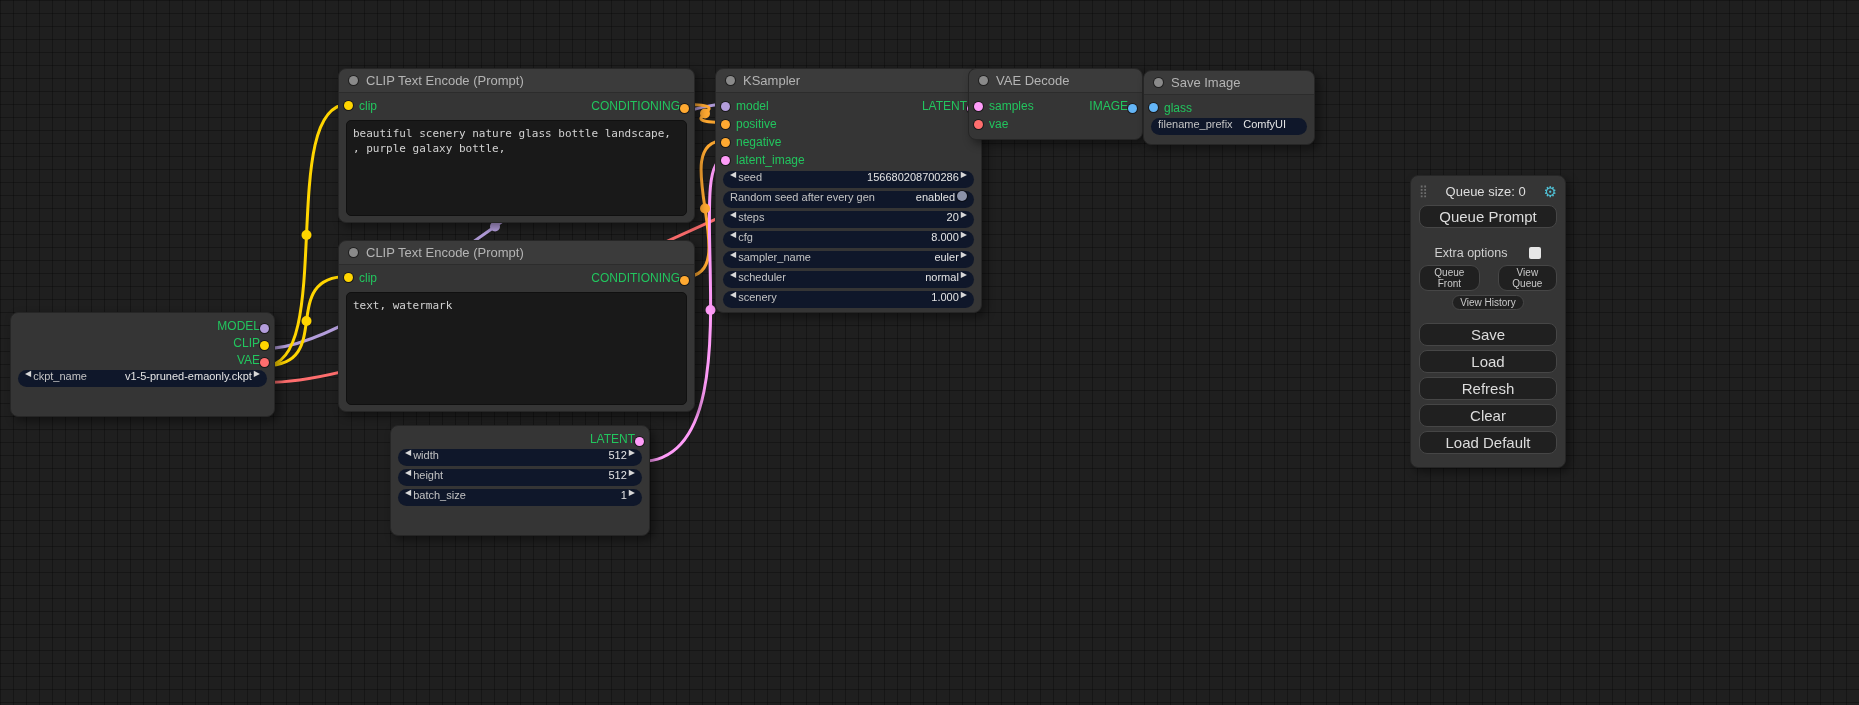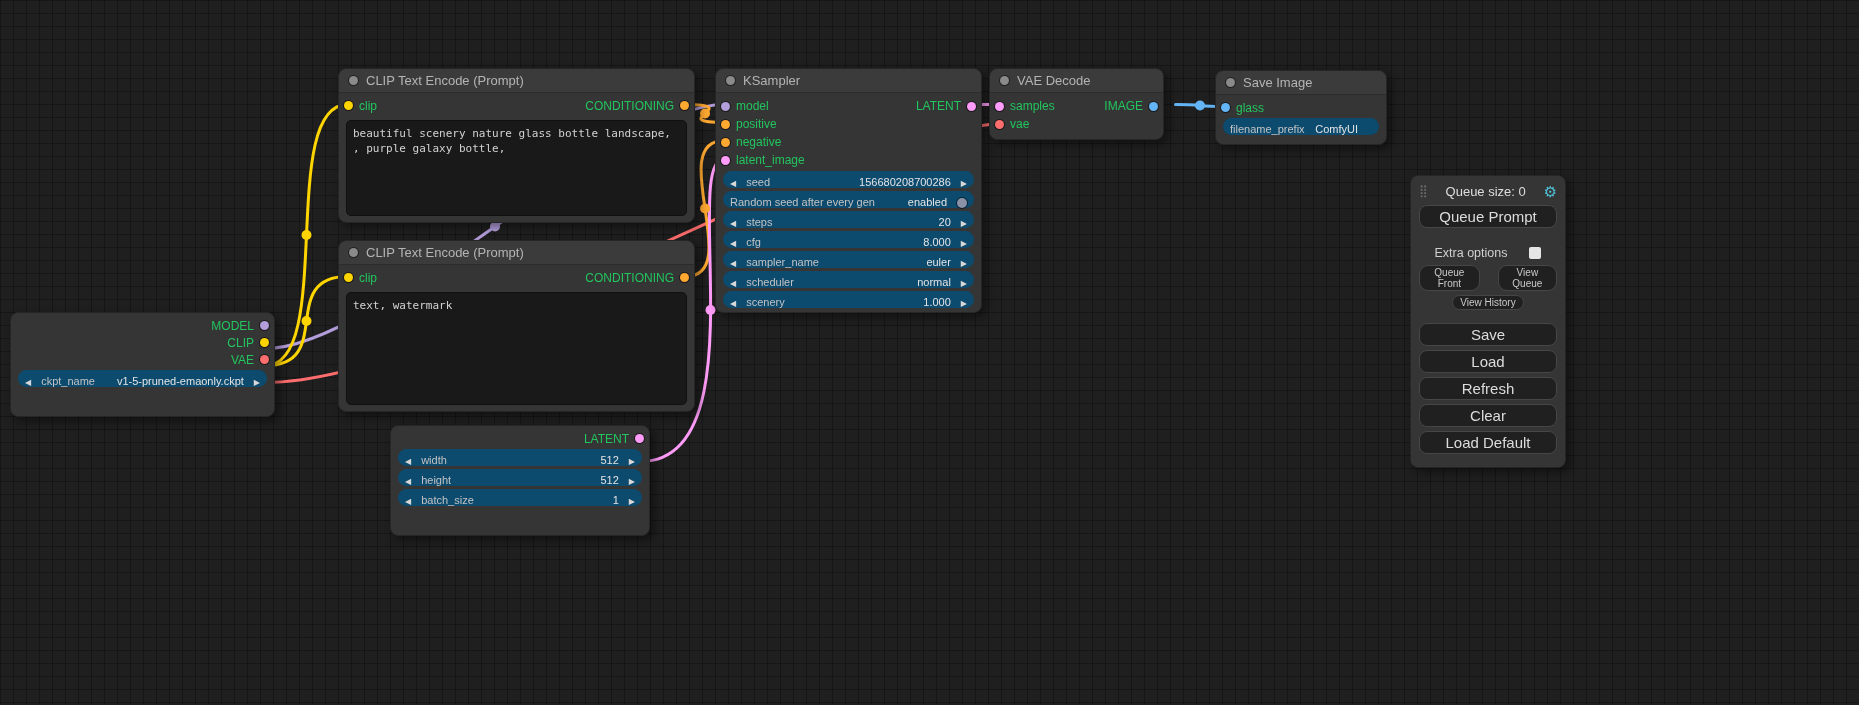--- a/index.html
+++ b/index.html
@@ -21,27 +21,27 @@
                 font-size:13px; color:#b4b4b4; background:rgba(255,255,255,0.03);
                 border-bottom:1px solid rgba(0,0,0,0.25); border-radius:8px 8px 0 0; }
   .collapse-dot { width:9px; height:9px; border-radius:50%; background:#8a8a8a;
                   box-shadow:0 0 0 1px rgba(0,0,0,0.45); flex:none; }
 
   .slots { padding-top:4px; }
   .slot-row { display:flex; align-items:center; height:17px; padding:0 5px;
               font-size:12px; color:#22c55e; }
   .rows18 .slot-row { height:18px; }
   .slot-in  { display:flex; align-items:center; gap:6px; }
-  .slot-out { margin-left:auto; display:flex; align-items:center; gap:6px; }
+  .slot-out { margin-left:auto; display:flex; align-items:flex-end; }
   .port { width:9px; height:9px; border-radius:50%; flex:none;
           box-shadow:0 0 0 1px rgba(0,0,0,0.5); }
 
   .widgets { margin-top:2px; }
-  .widget { height:17px; margin:0 7px 3px; background:#0c4a6e; border-radius:9px;
-            display:flex; align-items:flex-end; gap:10px; padding:0 7px;
+  .widget { height:17px; margin:0 7px 3px; background:#0f172a; border-radius:9px;
+            display:flex; align-items:flex-start; gap:2px; padding:0 7px;
             font-size:11px; color:#c3c3c3; }
   .widget .arr { font-size:8px; color:#d8d8d8; line-height:1; cursor:pointer; }
   .widget .w-value { margin-left:auto; color:#e4e4e4; }
   .widget.text .w-value { padding-right:14px; }
   .toggle-dot { width:10px; height:10px; border-radius:50%; background:#8b92a8;
                 box-shadow:0 0 0 1px rgba(0,0,0,0.5); flex:none; }
 
   .prompt-text { display:block; margin:6px 7px 0; width:calc(100% - 14px);
                  background:#191919; border:1px solid #101010; border-radius:5px;
                  color:#d2d2d2; font-family:"DejaVu Sans Mono", monospace;
@@ -271,21 +271,21 @@
       </div>
       <div class="widget">
         <span class="arr">◀</span>
         <span>scenery</span>
         <span class="w-value">1.000</span>
         <span class="arr">▶</span>
       </div>
     </div>
   </div>
 
-  <div class="node rows18" style="left:989px; top:68px; width:175px; height:72px;">
+  <div class="node rows18" style="left:968px; top:68px; width:175px; height:72px;">
     <div class="node-title">
       <span class="collapse-dot"></span>
       <span>VAE Decode</span>
     </div>
     <div class="slots">
       <div class="slot-row">
         <div class="slot-in">
           <span class="port" style="background: rgb(255, 156, 249);"></span>
           <span>samples</span>
         </div>
@@ -296,21 +296,21 @@
       </div>
       <div class="slot-row">
         <div class="slot-in">
           <span class="port" style="background: rgb(255, 110, 110);"></span>
           <span>vae</span>
         </div>
       </div>
     </div>
   </div>
 
-  <div class="node" style="left:1215px; top:70px; width:172px; height:75px;">
+  <div class="node" style="left:1143px; top:70px; width:172px; height:75px;">
     <div class="node-title">
       <span class="collapse-dot"></span>
       <span>Save Image</span>
     </div>
     <div class="slots">
       <div class="slot-row">
         <div class="slot-in">
           <span class="port" style="background: rgb(100, 181, 246);"></span>
           <span>glass</span>
         </div>

